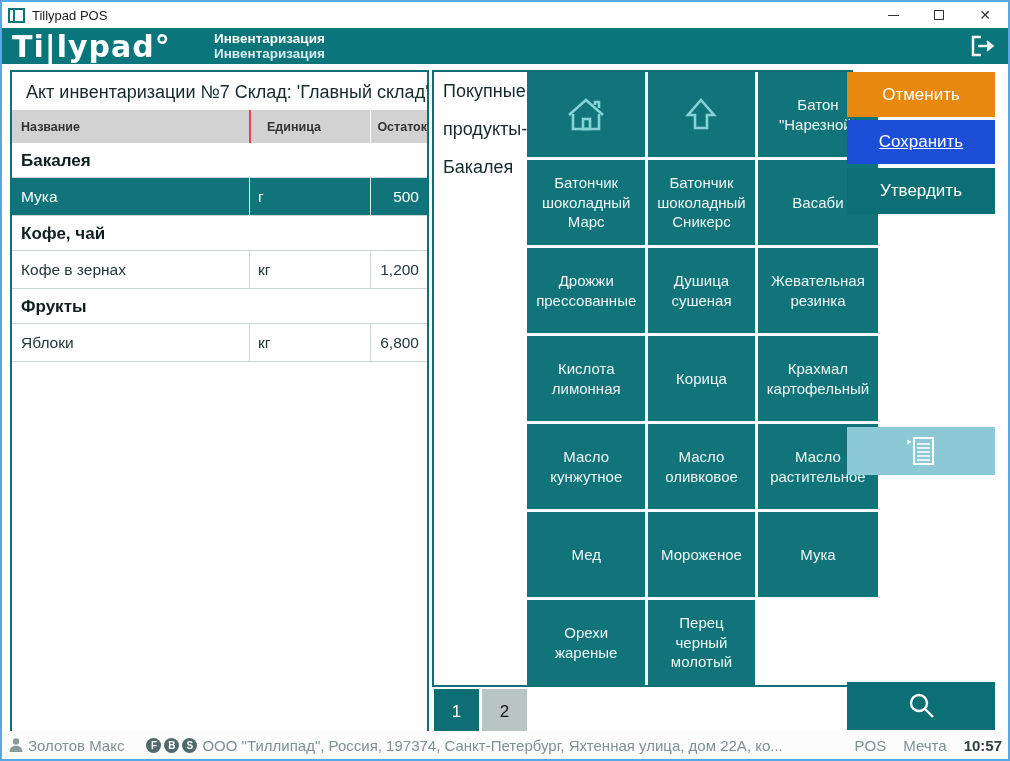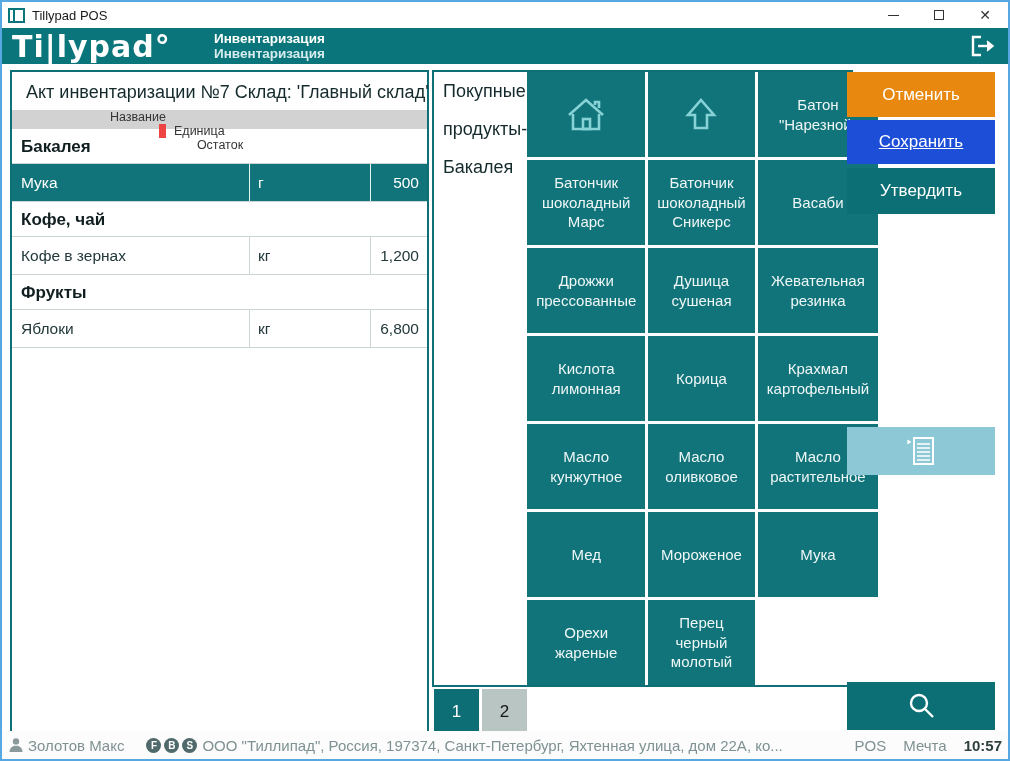--- a/index.html
+++ b/index.html
@@ -21,23 +21,23 @@
   .appheader { position:absolute; left:0; top:26px; right:0; height:36px; background:#0a767c; }
   .logo { position:absolute; left:10px; top:1px; color:#fff; font-size:30px; font-weight:bold; letter-spacing:1px; font-family:"DejaVu Sans", sans-serif; }
   .breadcrumb { position:absolute; left:212px; top:3px; line-height:15px; font-size:13.5px; }
   .bc1 { color:#ffffff; font-weight:bold; }
   .bc2 { color:#d6ecec; font-weight:bold; }
   .exit-btn { position:absolute; right:8px; top:4px; width:34px; height:28px; display:flex; align-items:center; justify-content:center; }
 
   
   .inv-panel { position:absolute; left:8px; top:68px; width:419px; height:663px; border:2px solid #0e7076; background:#fff; }
   .inv-title { height:38px; line-height:40px; padding-left:14px; font-size:18px; color:#152a2c; white-space:nowrap; }
-  .inv-header { display:flex; height:19px; background:#d2d2d2; align-items:center; font-size:12.5px; font-weight:normal; color:#333;flex-direction:column; }
+  .inv-header { display:flex; height:33px; background:#d2d2d2; align-items:center; font-size:12.5px; font-weight:bold; color:#333; }
   .h-name { width:237px; padding-left:9px; }
-  .h-unit { width:121px; padding-left:8px; border-left:7px solid #ef4444; height:100%; display:flex; align-items:center; }
+  .h-unit { width:121px; padding-left:16px; border-left:2px solid #ef4444; height:100%; display:flex; align-items:center; }
   .h-qty  { flex:1; text-align:right; border-left:1px solid #fff; height:100%; display:flex; align-items:center; justify-content:flex-end; }
   .row-cat { height:35px; line-height:35px; padding-left:9px; font-size:17px; font-weight:bold; color:#101e1f; border-bottom:1px solid #ccd6d7; }
   .row-item { display:flex; height:38px; border-bottom:1px solid #ccd6d7; font-size:15.5px; color:#22383a; }
   .row-item .c-name { width:237px; padding-left:9px; display:flex; align-items:center; }
   .row-item .c-unit { width:121px; padding-left:8px; border-left:1px solid #ccd6d7; display:flex; align-items:center; }
   .row-item .c-qty  { flex:1; padding-right:8px; border-left:1px solid #ccd6d7; display:flex; align-items:center; justify-content:flex-end; }
   .row-item.selected { background:#11747a; color:#fff; }
   .row-item.selected .c-unit, .row-item.selected .c-qty { border-left-color:#e6f2f2; }
 
   

